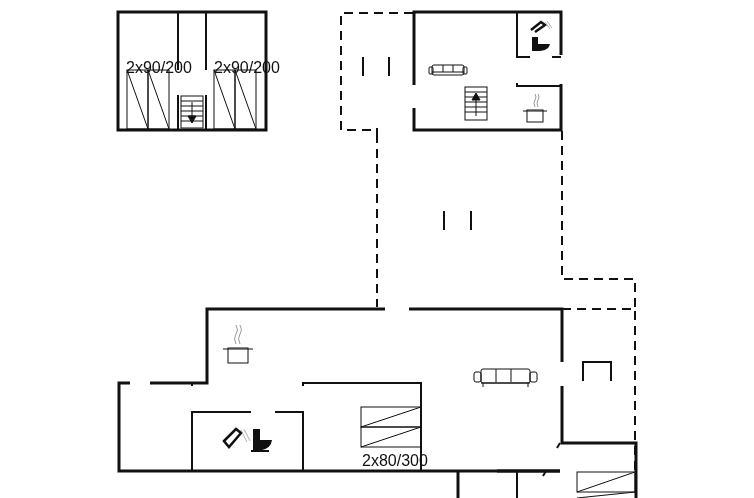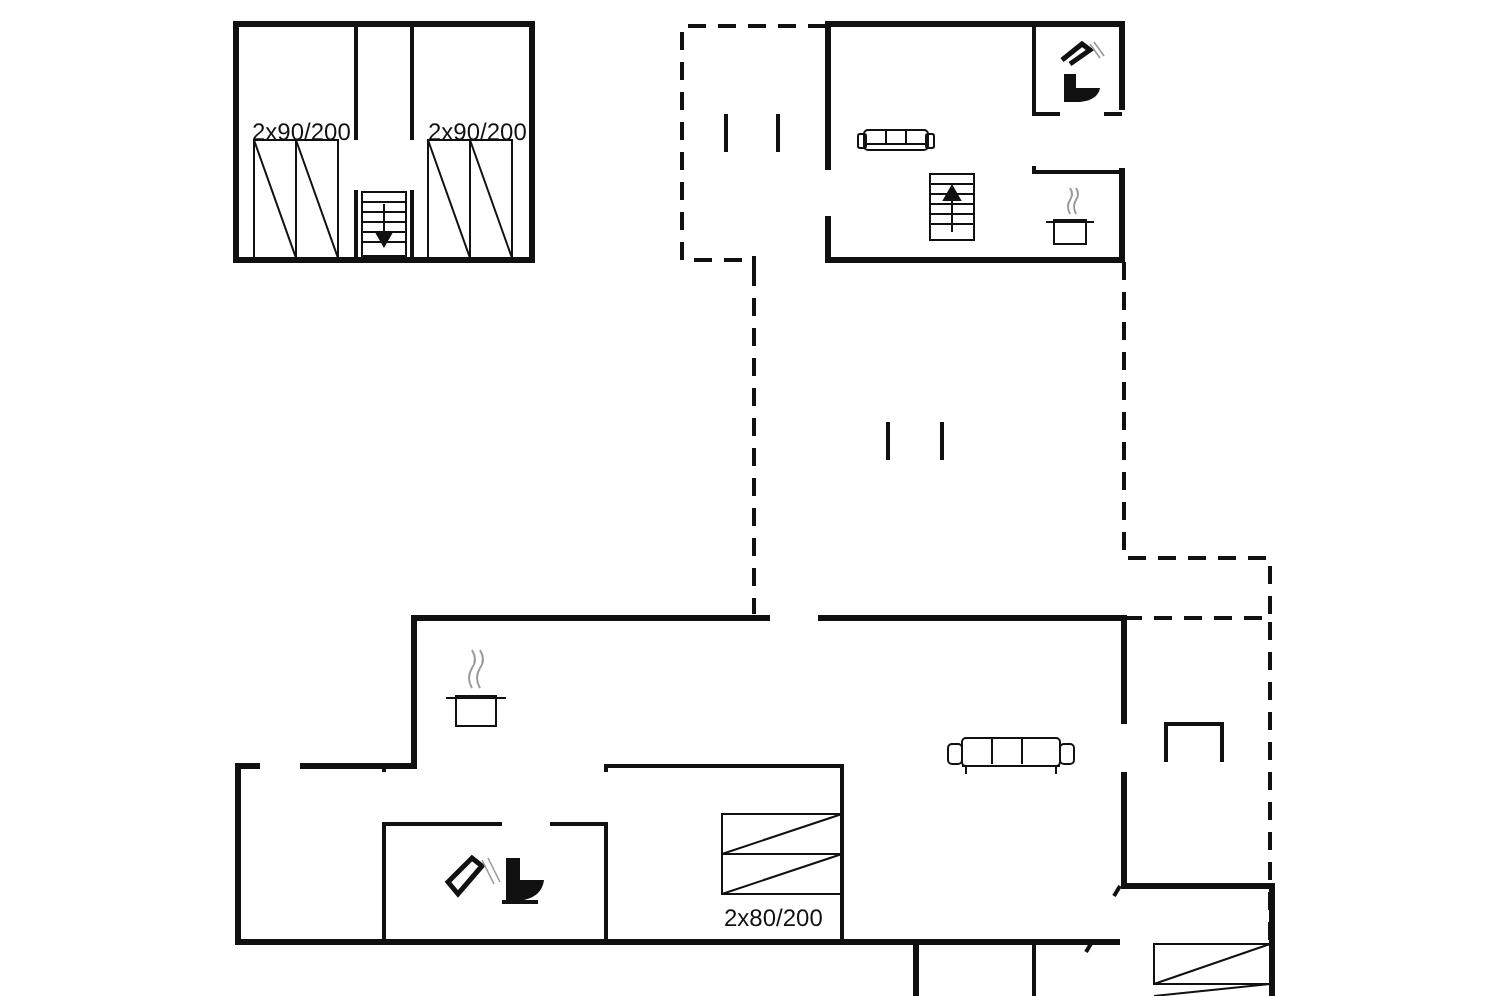--- a/index.html
+++ b/index.html
@@ -1,18 +1,18 @@
 <!DOCTYPE html>
 <html><head>
 <meta charset="utf-8">
 <style>
   html, body { margin: 0; padding: 0; background: #ffffff; }
   body { width: 754px; height: 498px; overflow: hidden; position: relative; font-family: "Liberation Sans", sans-serif; }
   #plan { position: absolute; left: 0; top: 0; }
-  .lbl { position: absolute; font-size: 12px; color: #111; font-family: "Liberation Sans", sans-serif; white-space: nowrap; }
+  .lbl { position: absolute; font-size: 16px; color: #111; font-family: "Liberation Sans", sans-serif; white-space: nowrap; }
 </style>
 </head>
 <body>
 
 <svg id="plan" width="754" height="498" viewBox="0 0 754 498" xmlns="http://www.w3.org/2000/svg">
 
   <g stroke="#111" fill="none">
     <rect x="118" y="12" width="148" height="118" stroke-width="3"></rect>
     <line x1="178" y1="13" x2="178" y2="70" stroke-width="2"></line>
     <line x1="206" y1="13" x2="206" y2="70" stroke-width="2"></line>
@@ -170,13 +170,13 @@
 
   <g stroke="#111" fill="none" stroke-width="1">
     <rect x="577" y="472" width="58" height="20"></rect>
     <line x1="577" y1="492" x2="635" y2="472"></line>
     <line x1="577" y1="498" x2="635" y2="492"></line>
   </g>
 </svg>
 
 <div class="lbl" style="left:126px; top:59px;">2x90/200</div>
 <div class="lbl" style="left:214px; top:59px;">2x90/200</div>
-<div class="lbl" style="left:362px; top:452px;">2x80/200</div>
+<div class="lbl" style="left:362px; top:452px;">2x80/300</div>
 
 </body></html>

